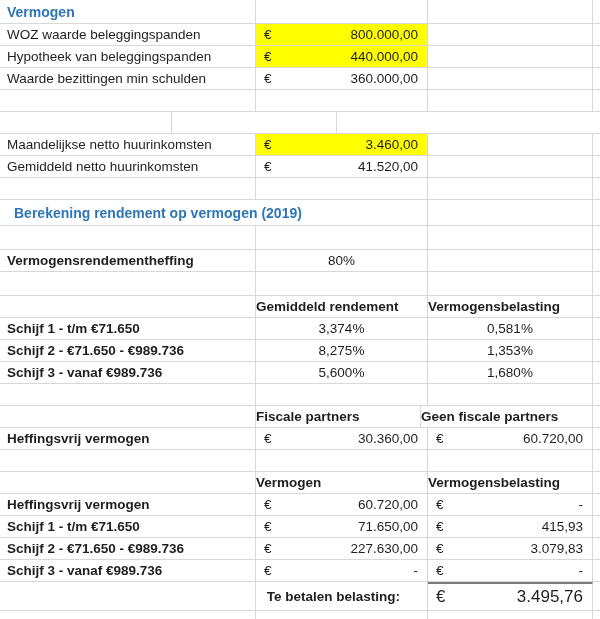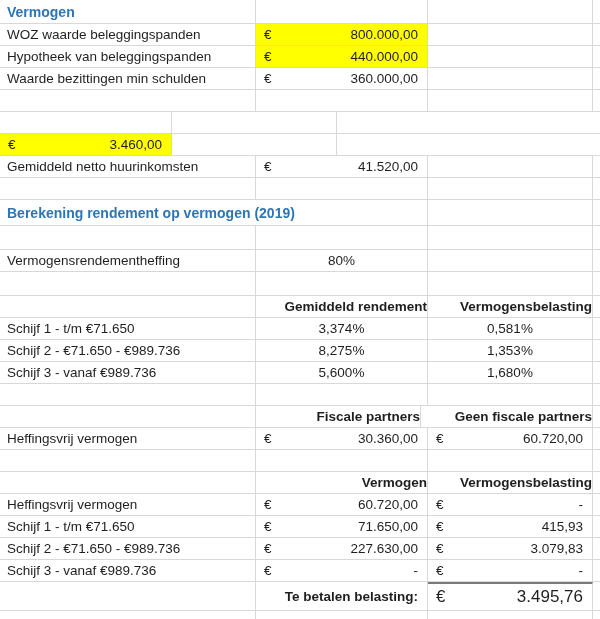--- a/index.html
+++ b/index.html
@@ -11,29 +11,29 @@
   .r{display:flex;width:600px;}
   .c{
     box-sizing:border-box;height:100%;display:flex;align-items:center;
     border-right:1px solid #d8d8d8;border-bottom:1px solid #d8d8d8;
     overflow:hidden;white-space:nowrap;
   }
   .ca{width:256px;padding-left:7px;}
   .cb{width:172px;}
   .cc{width:165px;}
   .cd{flex:1;border-right:none;}
-  .cab{width:428px;padding-left:7px;} 
+  .cab{width:428px;padding-left:14px;} 
   .h22{height:22px;} .h24{height:24px;} .h26{height:26px;} .h29{height:29px;}
   .title{color:#2E75B6;font-weight:700;font-size:14px;}
-  .bold{font-weight:400;}
+  .bold{font-weight:700;}
   .money{justify-content:space-between;padding:0 9px 0 8px;}
   .center{justify-content:center;}
   .yellow{background:#FFFF00;}
-  .hdr{justify-content:flex-end;font-weight:700;}
-  .total-label{justify-content:flex-end;padding-right:9px;font-weight:700;}
+  .hdr{justify-content:flex-start;font-weight:700;}
+  .total-label{justify-content:flex-end;padding-right:27px;font-weight:700;}
   .total-value{border-top:2px solid #7b7b7b;font-size:17px;}
   .filler{height:8px;}
   .filler .c{border-bottom:none;}
 </style>
 </head>
 <body>
 
 <div class="sheet">
 
   <div class="r h24">
@@ -88,20 +88,23 @@
       <div class="c cd"></div>
   </div>
 
   <div class="r h22">
     <div class="c cb"></div>
     <div class="c cc"></div>
     <div class="c cd"></div>
   </div>
 
   <div class="r h22">
+    <div class="c ca">
+        <span>Maandelijkse netto huurinkomsten</span>
+      </div>
     <div class="c cb money yellow">
         <span>€</span>
         <span>3.460,00</span>
       </div>
     <div class="c cc"></div>
     <div class="c cd"></div>
   </div>
 
   <div class="r h22">
     <div class="c ca">

